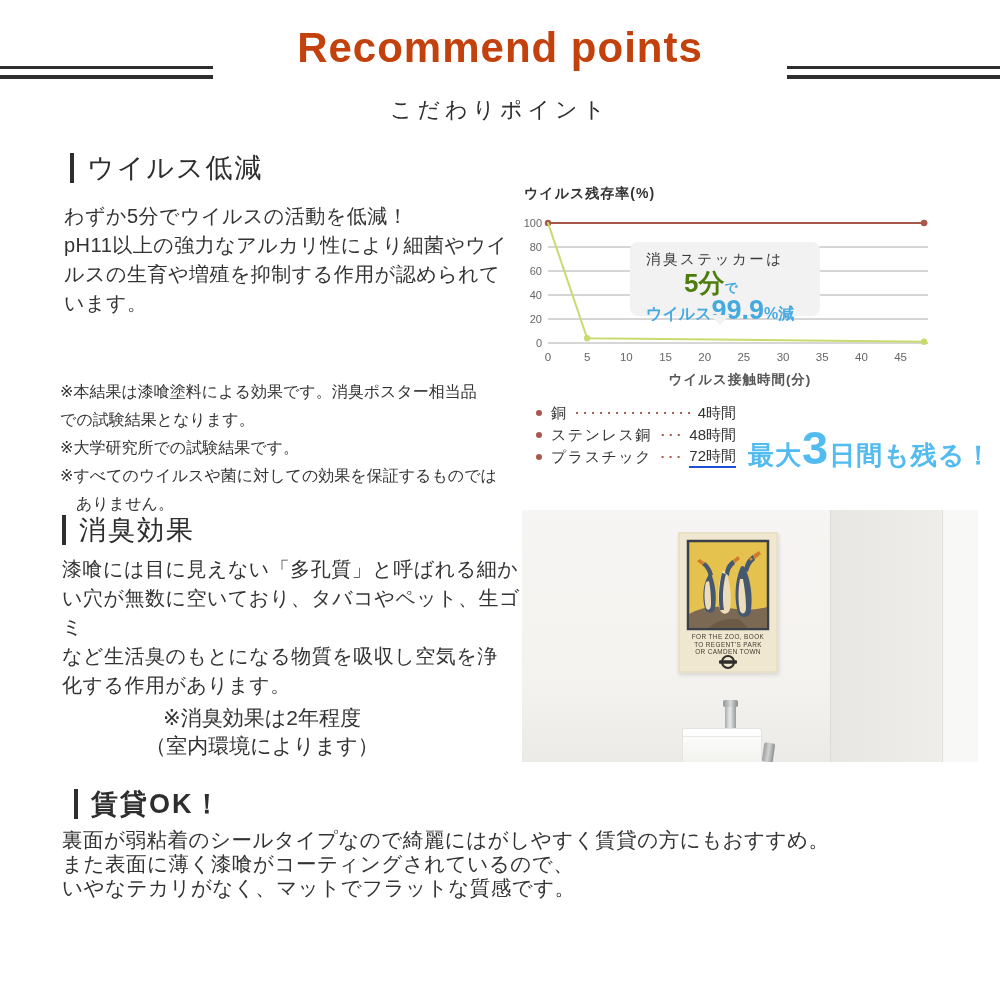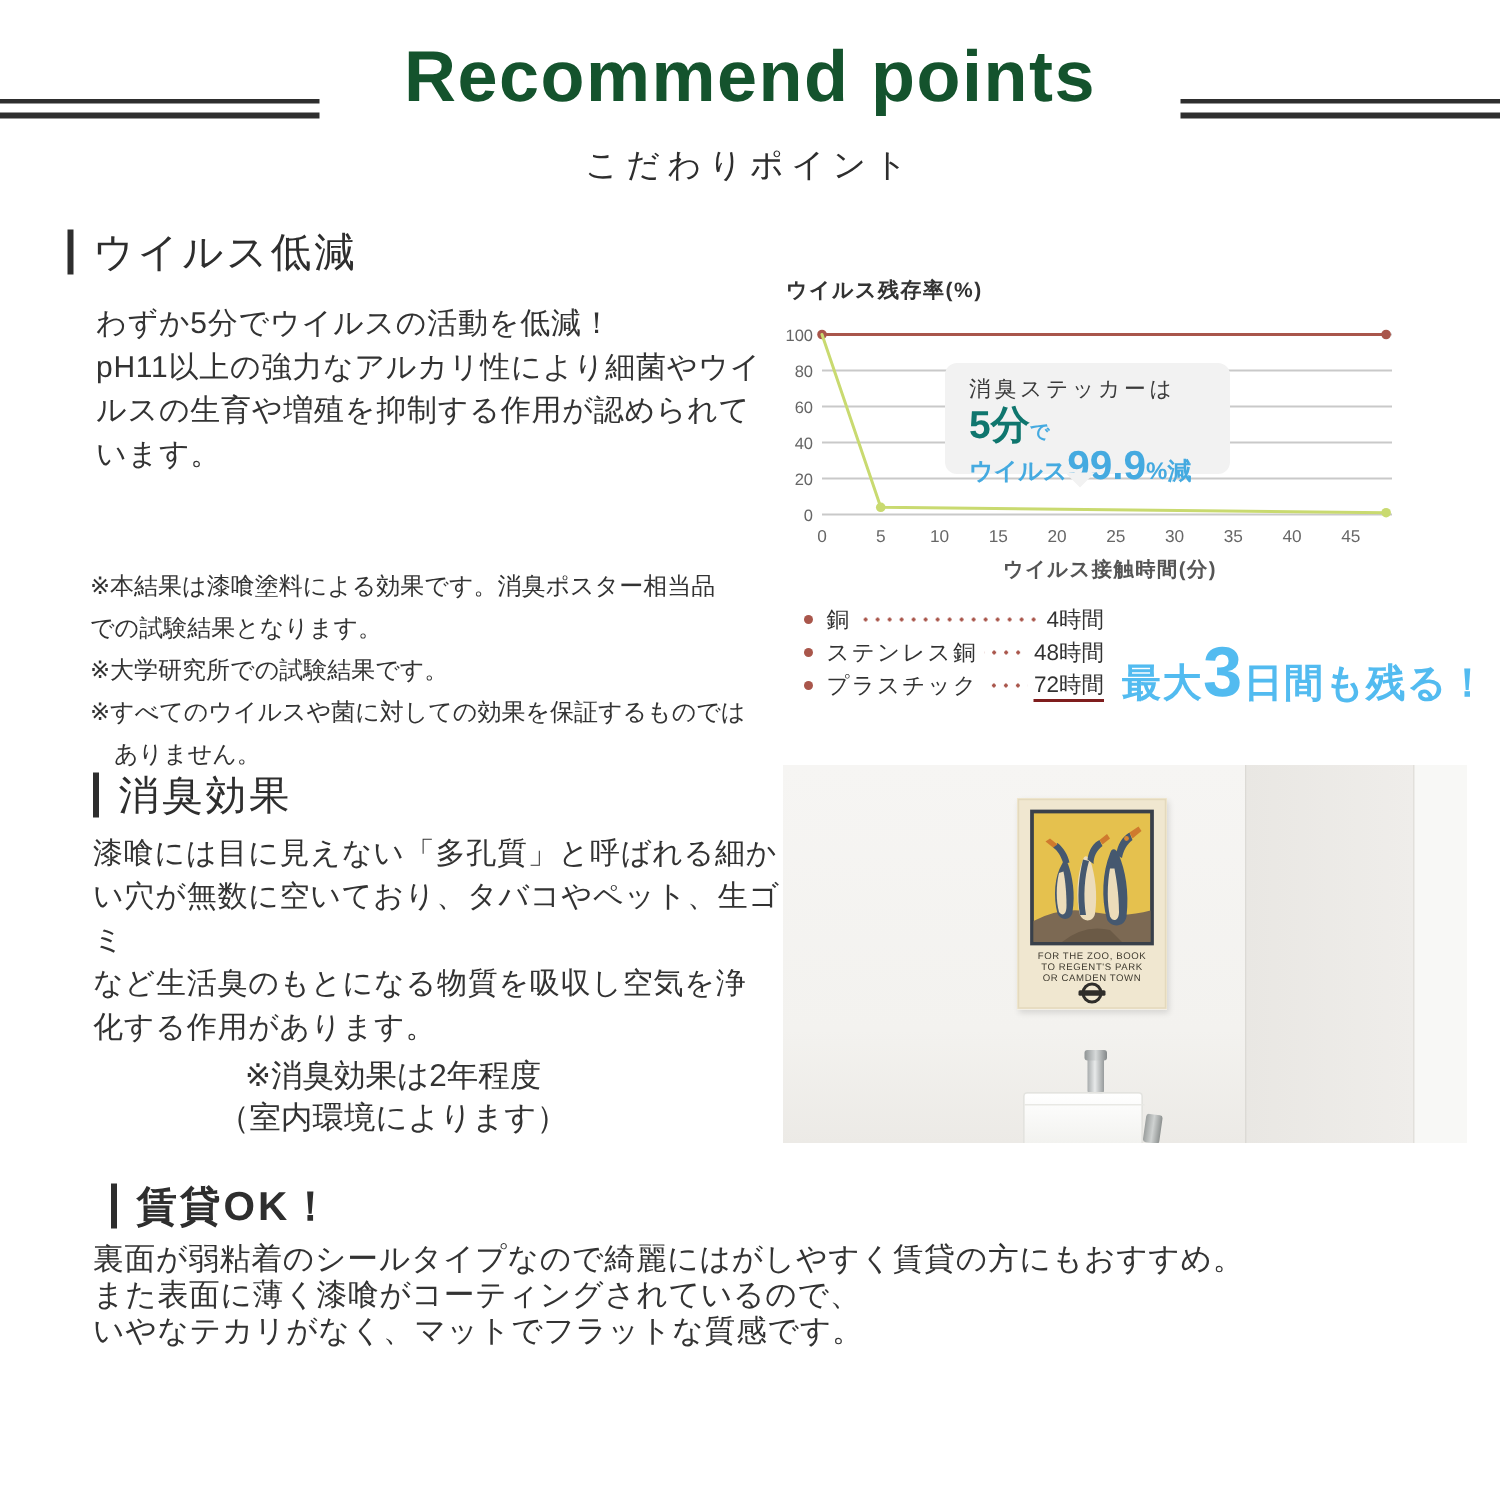--- a/index.html
+++ b/index.html
@@ -6,21 +6,21 @@
   html,body { background:#fff; }
   body { font-family:"Liberation Sans","DejaVu Sans",sans-serif; color:#333; }
   #page { position:relative; width:1000px; height:1000px; background:#fff; overflow:hidden; }
 
   
   .dbl-line { position:absolute; top:66px; height:13px;
               border-top:3px solid #2e2e2e; border-bottom:4px solid #2e2e2e; }
   .dbl-line.left  { left:0; width:213px; }
   .dbl-line.right { left:787px; width:213px; }
   .main-title { position:absolute; top:24px; left:0; width:1000px; text-align:center;
-                font-size:48px; font-weight:700; letter-spacing:1px; color:#14532d; }
+                font-size:42px; font-weight:700; letter-spacing:1px; color:#c2410c; }
   .sub-title  { position:absolute; top:95px; left:0; width:1000px; text-align:center;
                 font-size:22px; letter-spacing:5px; color:#2e2e2e; }
 
   
   .sec-head { position:absolute; display:flex; align-items:center; }
   .sec-bar  { width:4px; height:30px; background:#2e2e2e; margin-right:13px; }
   .sec-text { font-size:27px; letter-spacing:2px; color:#2e2e2e; font-weight:500; }
 
   .body-text  { position:absolute; font-size:20px; line-height:29px; color:#333;
                 white-space:pre-line; letter-spacing:0.5px; }
@@ -50,21 +50,21 @@
 
   
   #legend { position:absolute; left:536px; top:402px; width:200px; }
   .lg-row { display:flex; align-items:center; height:22px; }
   .lg-dot { width:6px; height:6px; border-radius:50%; flex:0 0 6px; margin-right:9px; }
   .lg-label { font-size:15px; color:#333; letter-spacing:1.5px; white-space:nowrap; }
   .lg-leader { flex:1 1 auto; height:4px; margin:0 4px;
                background-image:radial-gradient(circle,#a9564b 1.1px,transparent 1.4px);
                background-size:8px 4px; background-position:center; background-repeat:repeat-x; }
   .lg-value { font-size:15px; color:#333; white-space:nowrap; }
-  .lg-value.u { border-bottom:2px solid #7f1d1d; }
+  .lg-value.u { border-bottom:2px solid #1d4ed8; }
 
   #highlight { position:absolute; left:748px; top:420px; width:240px; color:#52bbf0;
                font-weight:700; letter-spacing:1px; white-space:nowrap; }
   #highlight .h-txt { font-size:26px; }
   #highlight .h-big { font-size:47px; }
 
   
   #photo { position:absolute; left:522px; top:510px; width:456px; height:252px;
            background:linear-gradient(180deg,#f6f5f3 0%,#f3f2ef 70%,#eceae6 100%); overflow:hidden; }
   .wall-right { position:absolute; left:308px; top:0; width:112px; height:252px;
@@ -90,21 +90,21 @@
 </head>
 <body>
 
 <div id="page">
 
   <div class="dbl-line left"></div>
   <div class="dbl-line right"></div>
   <div class="main-title">Recommend points</div>
   <div class="sub-title">こだわりポイント</div>
 
-  <div class="sec-head" style="left:45px; top:150px;">
+  <div class="sec-head" style="left:70px; top:150px;">
     <span class="sec-bar"></span>
     <span class="sec-text">ウイルス低減</span>
   </div>
   <div class="body-text" style="left:64px; top:202px; width:460px;">わずか5分でウイルスの活動を低減！
 pH11以上の強力なアルカリ性により細菌やウイ
 ルスの生育や増殖を抑制する作用が認められて
 います。</div>
   <div class="note-text" style="left:60px; top:338px; width:470px;margin-top:40px;">※本結果は漆喰塗料による効果です。消臭ポスター相当品
 での試験結果となります。
 ※大学研究所での試験結果です。
@@ -142,21 +142,21 @@
         <polyline points="28,20 67.17525773195877,135.2 404.08247422680415,138.8" fill="none" stroke="#c9da70" stroke-width="2" stroke-linecap="round"></polyline>
         <circle cx="67.17525773195877" cy="135.2" r="3.2" fill="#c9da70"></circle>
         <circle cx="404.08247422680415" cy="138.8" r="3.2" fill="#c9da70"></circle>
       </svg>
     <div class="x-axis-title">ウイルス接触時間(分)</div>
   </div>
 
   <div class="callout">
     <div class="c-line1">消臭ステッカーは</div>
     <div class="c-line2">
-      <span class="c-big" style="color:#0f766e;">5分</span><span class="c-small" style="color:#45aae0;">で</span>
+      <span class="c-big" style="color:#4d7c0f;margin-left:38px;">5分</span><span class="c-small" style="color:#45aae0;">で</span>
     </div>
     <div class="c-line3">
       <span class="c-mid" style="color:#45aae0;">ウイルス</span><span class="c-big2" style="color:#45aae0;">99.9</span><span class="c-mid" style="color:#45aae0;">%減</span>
     </div>
   </div>
 
   <div id="legend">
     <div class="lg-row">
       <span class="lg-dot" style="background:#a9564b;"></span>
       <span class="lg-label">銅</span>

